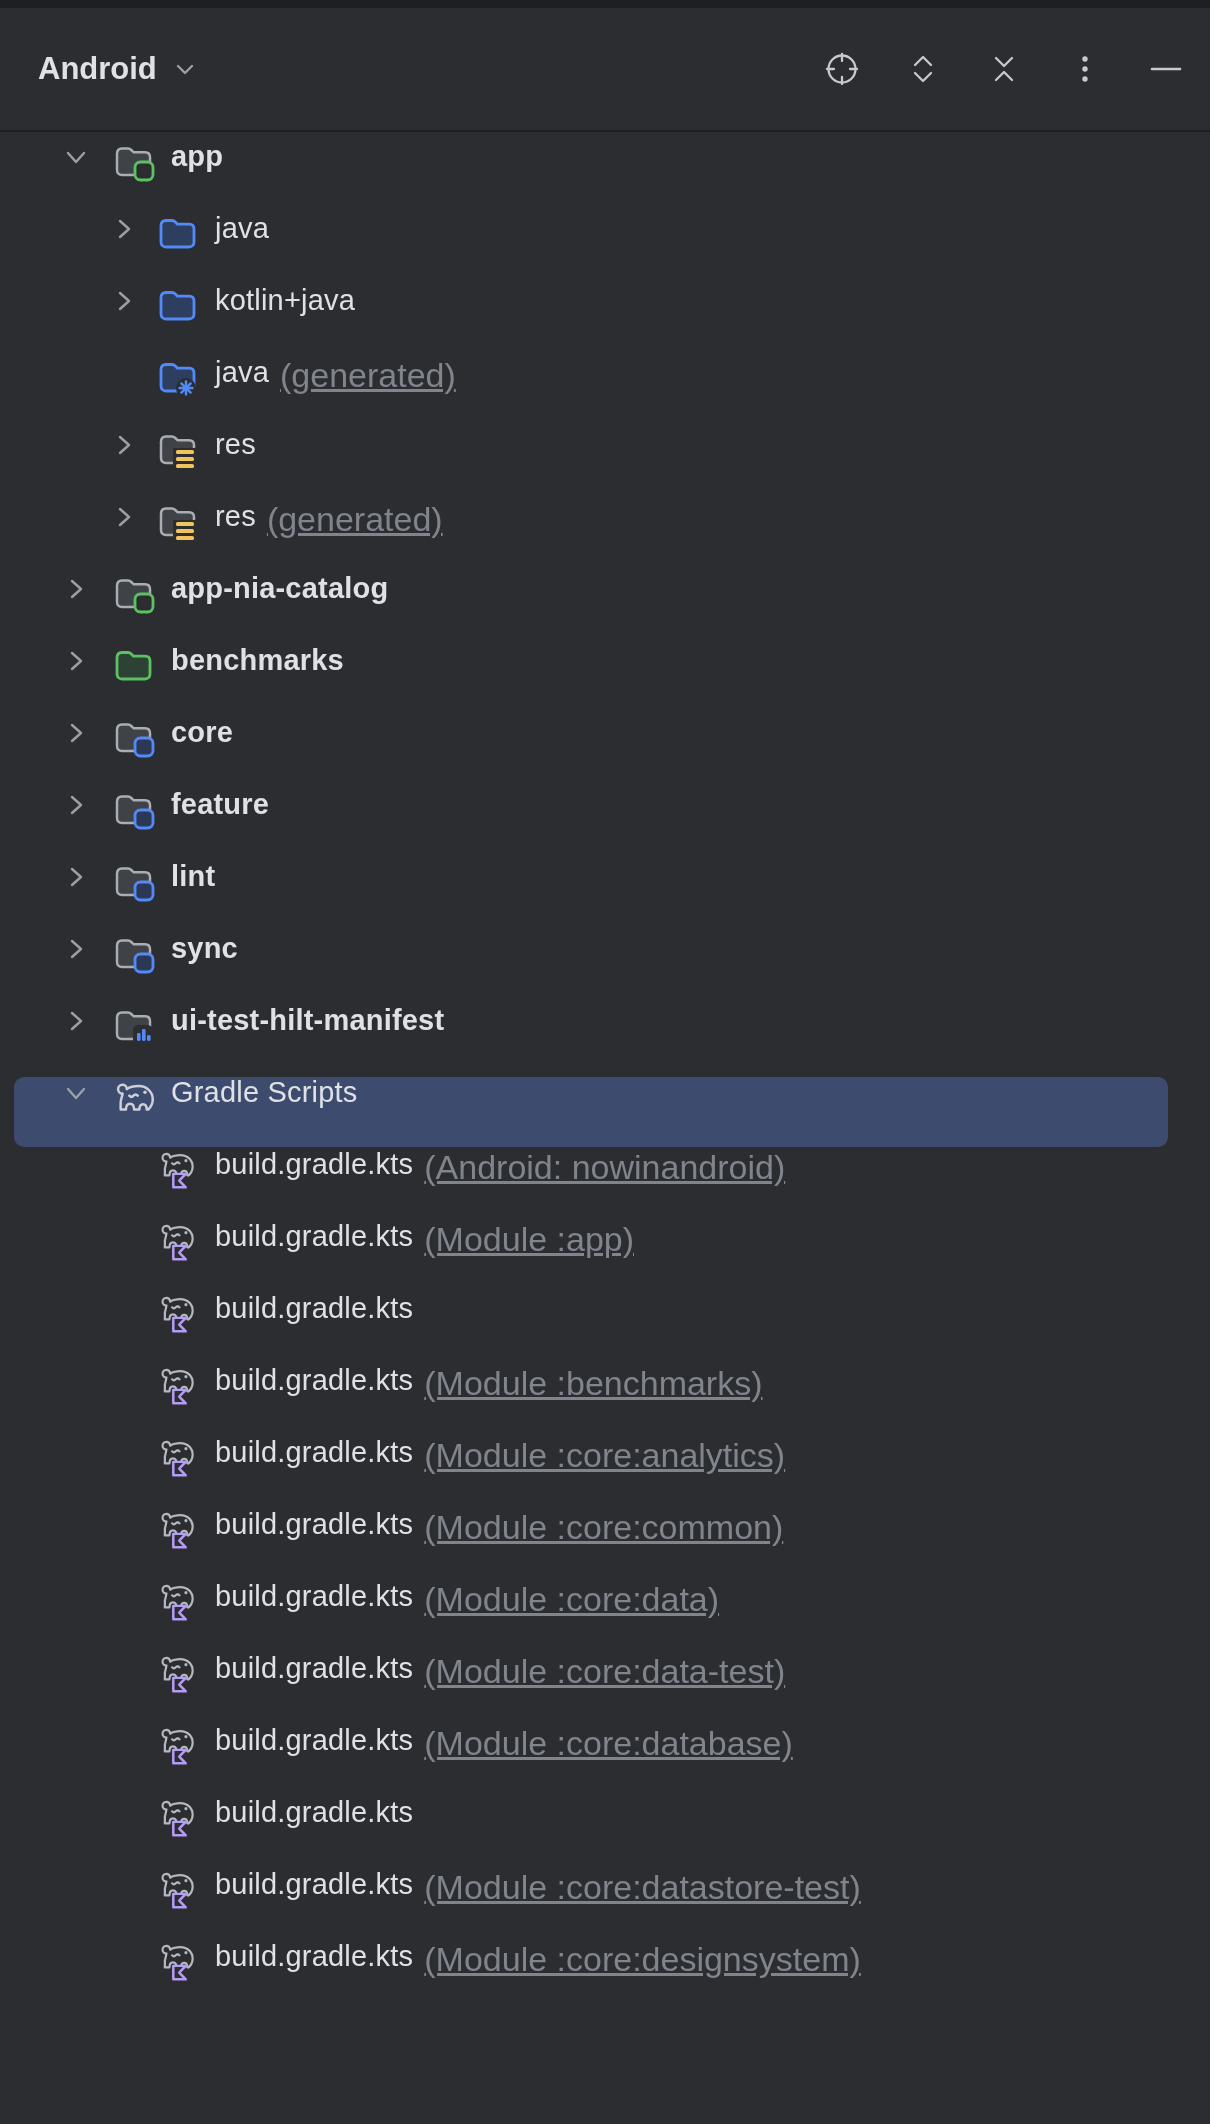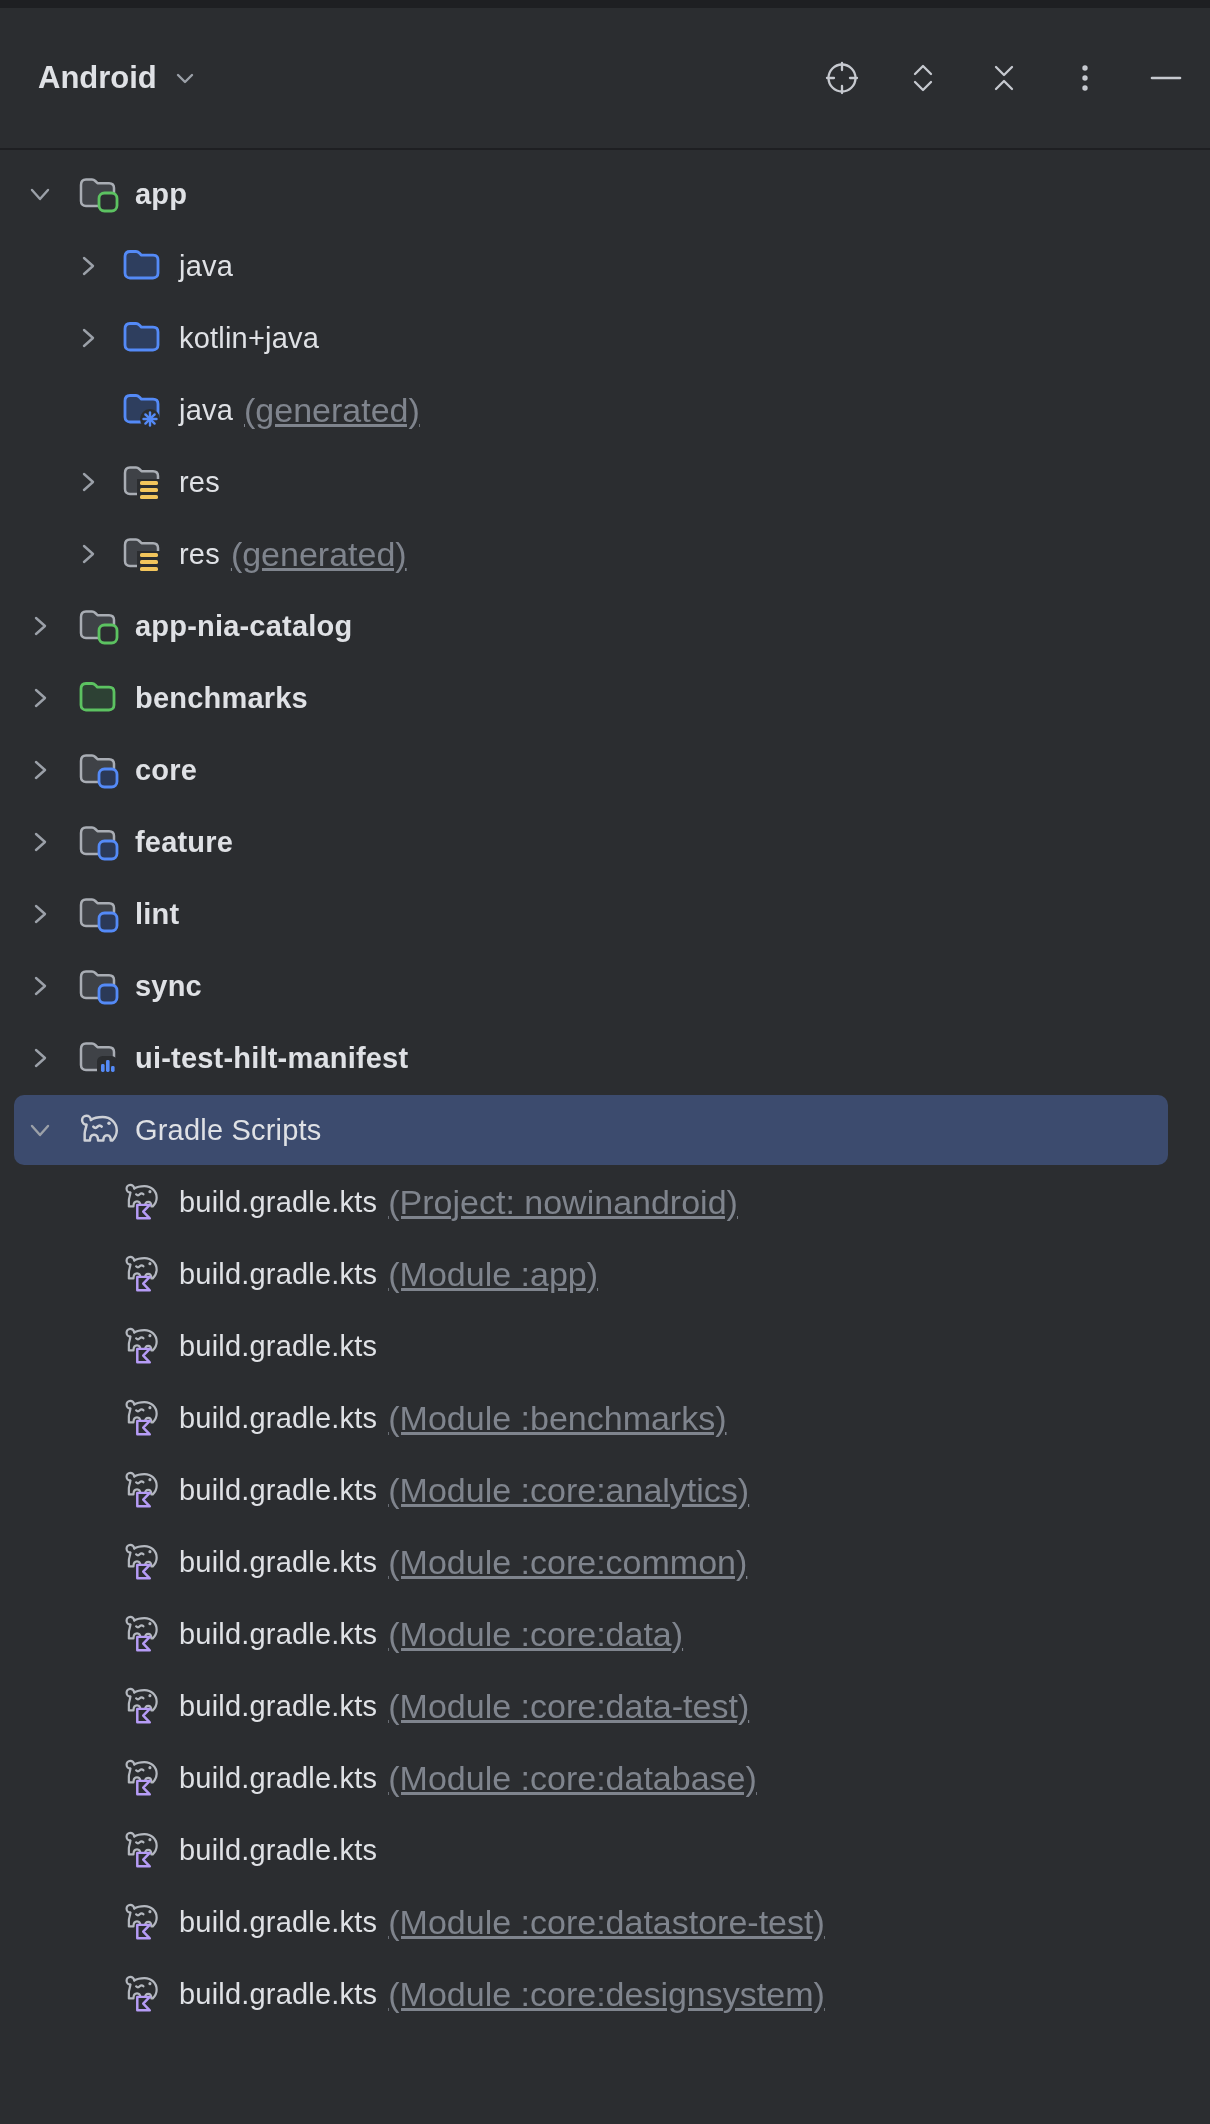--- a/index.html
+++ b/index.html
@@ -5,41 +5,42 @@
   html,body{margin:0;padding:0;}
   body{
     width:1210px;height:2124px;
     background:#2b2d30;
     font-family:"Liberation Sans",sans-serif;
     overflow:hidden;
     position:relative;
   }
   .top-strip{height:8px;background:#1e1f22;}
   .panel-header{
-    height:142px;
+    height:124px;
     display:flex;align-items:center;
     padding:0 26px 0 38px;
     border-bottom:2px solid #1e1f22;
     box-sizing:border-box;
     gap:28px;
   }
   .view-switcher{display:flex;align-items:center;gap:16px;cursor:pointer;}
   .panel-title{font-size:31px;font-weight:700;color:#dfe1e5;}
   .title-chev svg{display:block;}
   .header-icons{margin-left:auto;display:flex;align-items:center;gap:45px;}
   .hicon{width:36px;height:36px;display:flex;align-items:center;justify-content:center;cursor:pointer;}
   .hicon svg{display:block;}
 
   .tree{padding-top:8px;}
   .row{
     height:72px;
-    display:flex;align-items:center;
+    display:flex;align-items:flex-start;
     position:relative;
     cursor:pointer;
     white-space:nowrap;
+    padding-left:36px;
   }
   .row.selected::before{
     content:"";
     position:absolute;left:14px;right:42px;top:1px;bottom:1px;
     background:#3c4b6e;border-radius:10px;
   }
   .row>*{position:relative;}
   .chev{
     width:34px;height:34px;flex:0 0 34px;
     display:flex;align-items:center;justify-content:center;
@@ -372,21 +373,21 @@
     <g stroke="#b4b8bf" stroke-width="2.3" stroke-linecap="round" stroke-linejoin="round">
       <path d="M13.8 8.9 A4 4 0 1 0 9.7 13.2"></path>
       <path d="M9.7 13.2 C9.7 16.4 8.2 18.2 8.2 21.6 L8.2 27.6 L13 27.6 C13 24.2 14.5 22.4 16.7 22.4 C18.9 22.4 20.3 24.2 20.3 27.6 L25 27.6 C25 24.5 26.3 22.8 28.4 22.8 C30.5 22.8 31.7 24.5 31.7 27.6 L33.1 27.6 C35.7 25 37.2 22 37.2 18.5 C37.2 11.6 31.6 6.4 24.5 6.4 C19.9 6.4 16 7.5 13.8 8.9"></path>
       <path d="M15.8 15 q1.9 2.2 3.8 0 q1.9 -2.2 3.8 0"></path>
     </g>
     <circle cx="30.2" cy="12.2" r="1.6" fill="#b4b8bf"></circle>
     <polygon points="17,26 30,26 23.2,33 30,40 17,40" fill="#2b2d30" stroke="#b69cf6" stroke-width="2.6" stroke-linejoin="round"></polygon>
   </svg>
 </span>
     <span class="label">build.gradle.kts</span>
-    <span class="dim">(Project: nowinandroid)</span>
+    <span class="dim">(Android: nowinandroid)</span>
   </div>
 
 
   <div class="row level-1">
     <span class="chev"></span>
     <span class="icon">
   <svg width="48" height="46" viewBox="0 0 48 46" fill="none">
     <g stroke="#b4b8bf" stroke-width="2.3" stroke-linecap="round" stroke-linejoin="round">
       <path d="M13.8 8.9 A4 4 0 1 0 9.7 13.2"></path>
       <path d="M9.7 13.2 C9.7 16.4 8.2 18.2 8.2 21.6 L8.2 27.6 L13 27.6 C13 24.2 14.5 22.4 16.7 22.4 C18.9 22.4 20.3 24.2 20.3 27.6 L25 27.6 C25 24.5 26.3 22.8 28.4 22.8 C30.5 22.8 31.7 24.5 31.7 27.6 L33.1 27.6 C35.7 25 37.2 22 37.2 18.5 C37.2 11.6 31.6 6.4 24.5 6.4 C19.9 6.4 16 7.5 13.8 8.9"></path>

